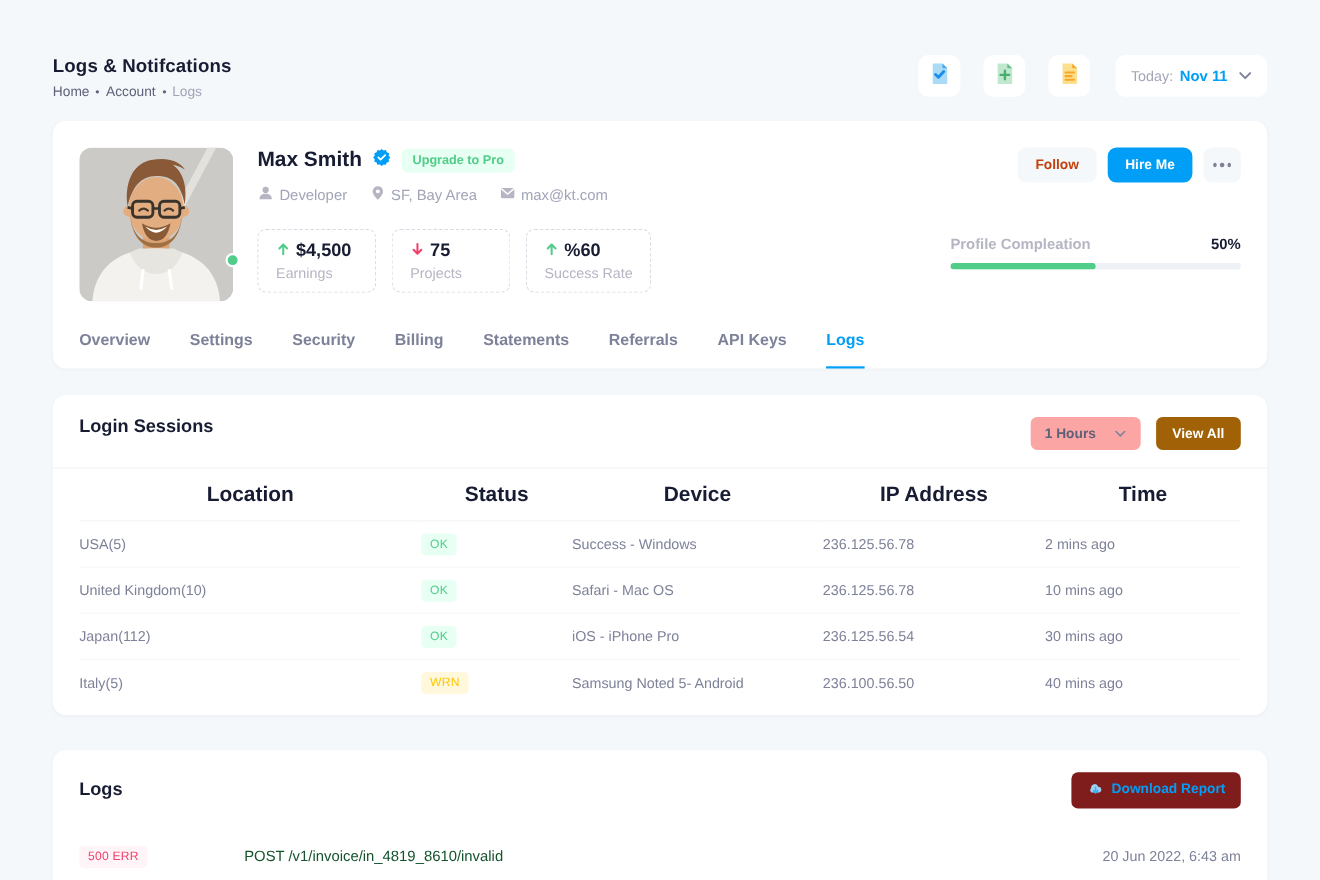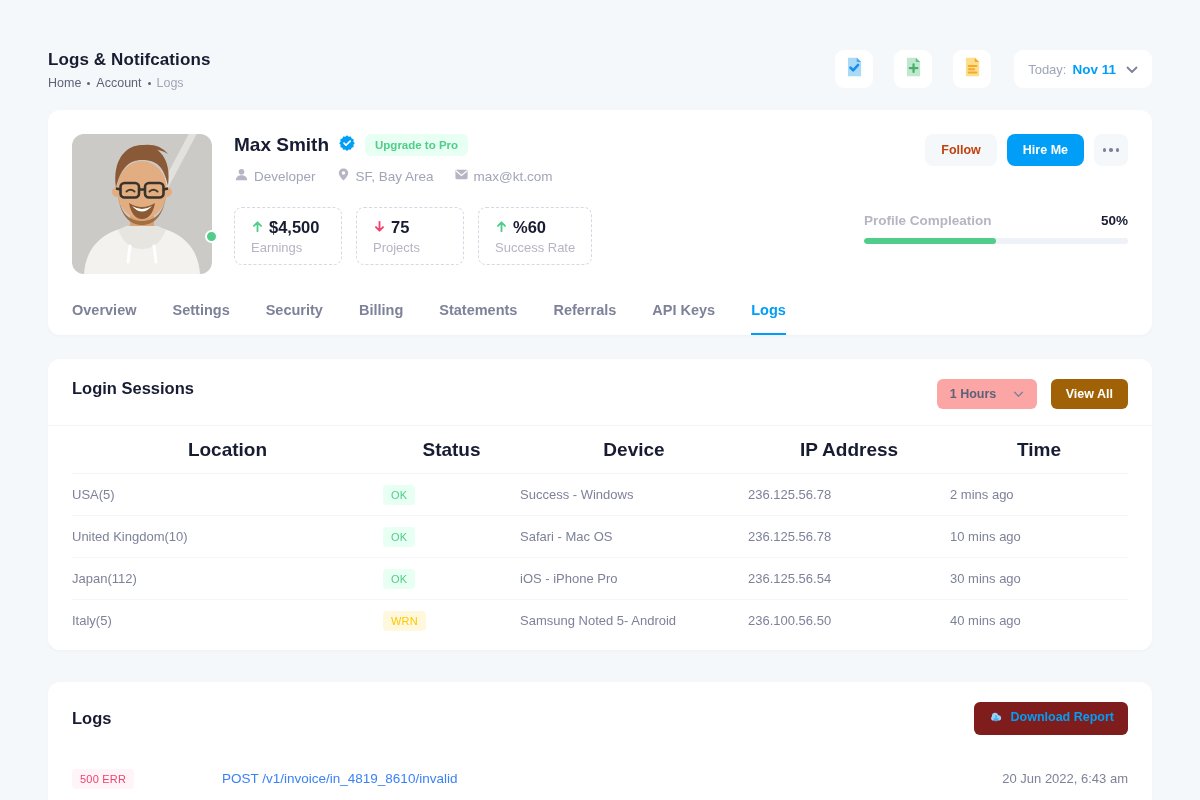--- a/index.html
+++ b/index.html
@@ -121,21 +121,21 @@
 
   
   .logs-card { margin-top: 32px; padding-bottom: 24px; }
   .logs-header { display: flex; justify-content: space-between; align-items: center; padding: 20px 24px 8px 24px; }
   .btn-light-primary {
     background: #7f1d1d; color: #009ef7; padding: 8px 14px; border-radius: 6px;
     display: flex; align-items: flex-start; gap: 7px;
   }
   .log-row { display: flex; align-items: center; padding: 14px 24px 0 24px; margin-top: 12px; }
   .log-badge-col { width: 150px; flex: 0 0 150px; }
-  .log-message { flex: 1; font-size: 13.5px; color: #3b82f6; }
+  .log-message { flex: 1; font-size: 13.5px; color: #14532d; }
   .log-time { font-size: 13px; color: #7e8299; }
 </style>
 </head>
 <body>
 
 <div class="topbar">
   <div>
     <div class="page-title">Logs &amp; Notifcations</div>
     <div class="breadcrumb">
       <span class="crumb">Home</span>

